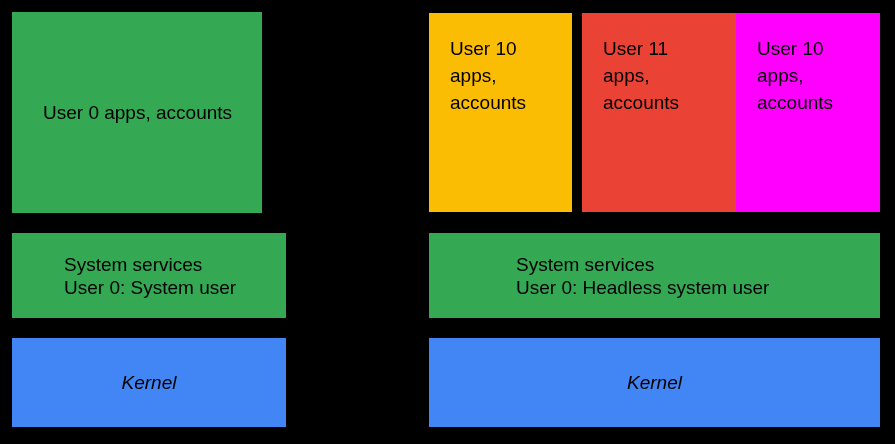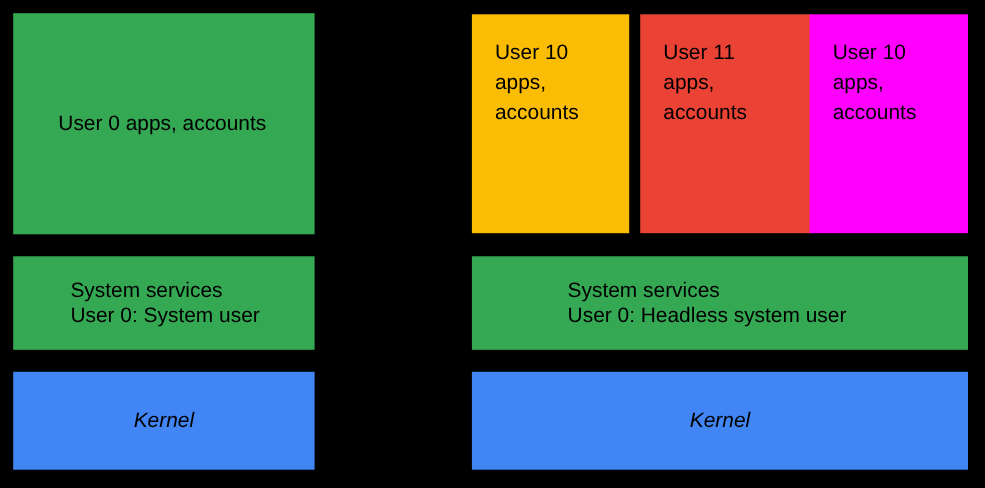--- a/index.html
+++ b/index.html
@@ -27,22 +27,22 @@
     white-space: pre-line;
   }
   .green   { background: var(--c-green); }
   .blue    { background: var(--c-blue); font-style: italic; }
   .yellow  { background: var(--c-yellow); }
   .red     { background: var(--c-red); }
   .magenta { background: var(--c-magenta); }
 
   
   #left-user-apps {
-    left: 12px; top: 12px; width: 274px; height: 201px;
-    padding-left: 41px;
+    left: 12px; top: 12px; width: 250px; height: 201px;
+    padding-left: 31px;
   }
   #left-system-services {
     left: 12px; top: 233px; width: 274px; height: 85px;
     padding-left: 52px; line-height: 23px;
   }
   #left-kernel {
     left: 12px; top: 338px; width: 274px; height: 89px;
     justify-content: center;
   }
 

